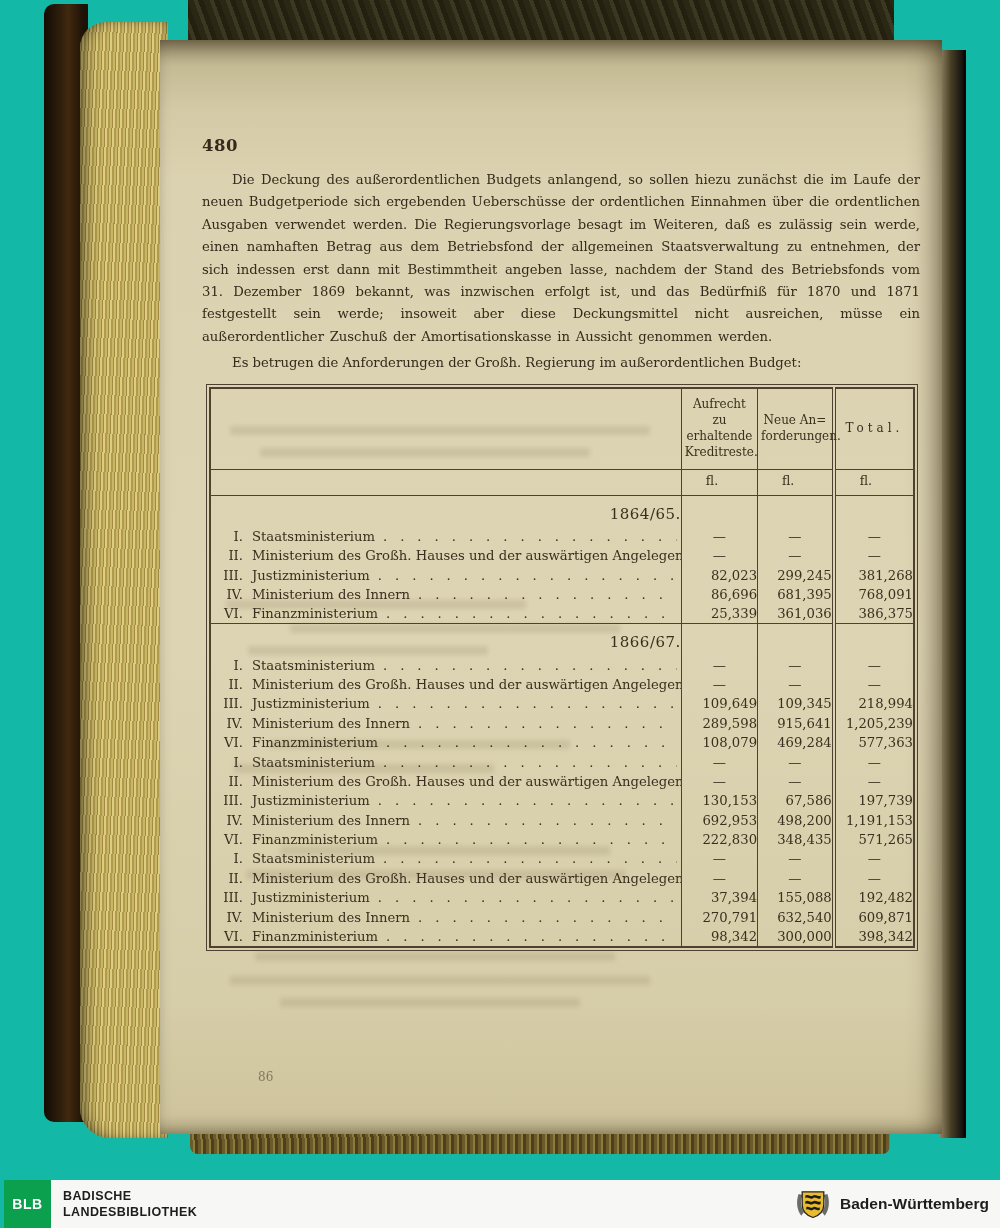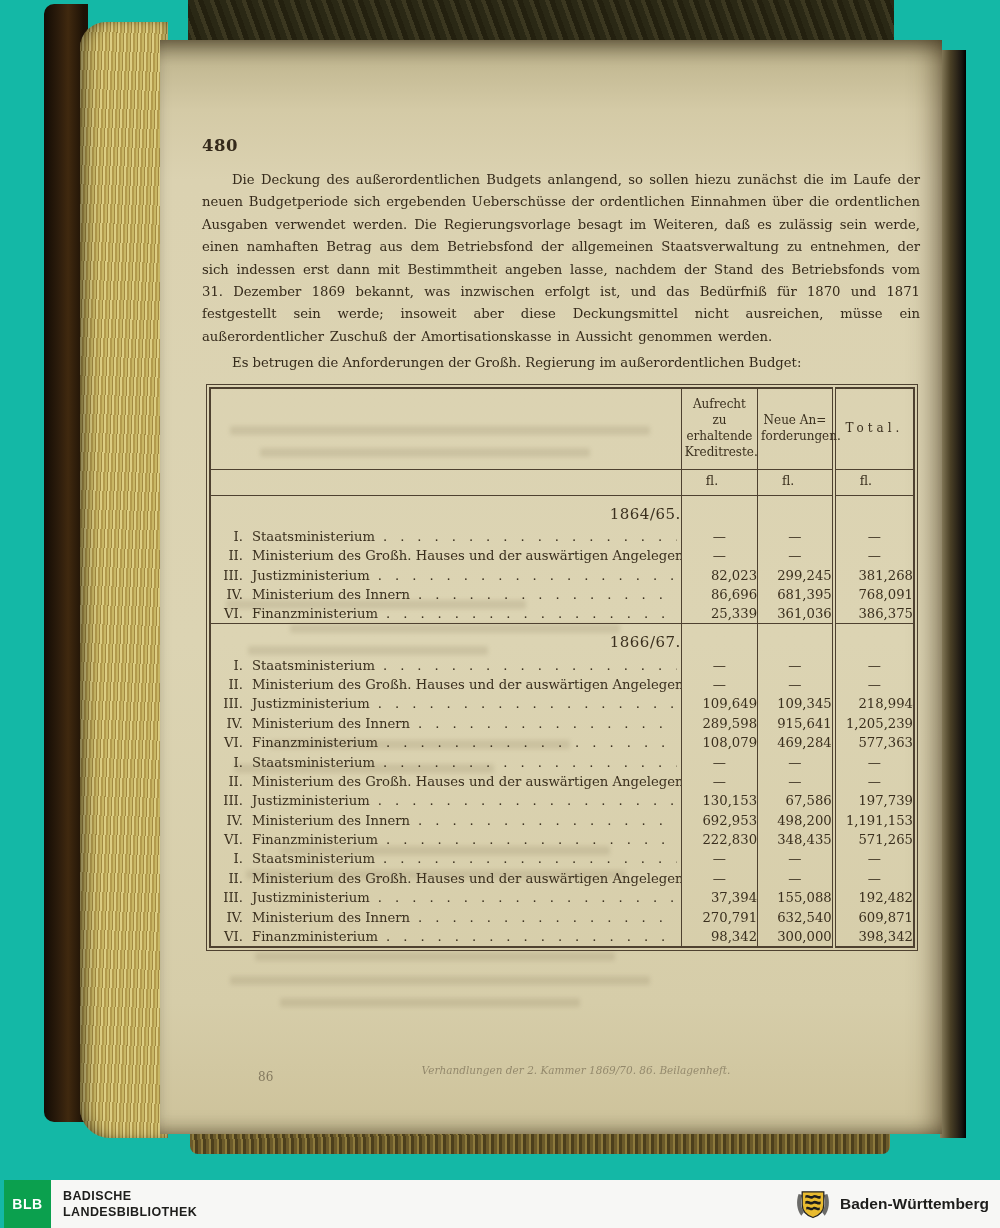--- a/index.html
+++ b/index.html
@@ -382,21 +382,20 @@
                 </td>
                 <td class="c v1">98,342</td>
                 <td class="c v2">300,000</td>
                 <td class="c v3">398,342</td>
               </tr>
             </tbody>
         </table>
       </div>
 
       <div class="sig-mark">86</div>
-      <div class="sig-line">Verhandlungen der 2. Kammer 1869/70. 86. Beilagenheft.</div>
 
     </div>
   </div>
 
   <div class="footer">
     <div class="blb-logo-box" style="background: rgb(11, 160, 78);">BLB</div>
     <div class="lib-name">
       <div>BADISCHE</div>
       <div>LANDESBIBLIOTHEK</div>
     </div>

